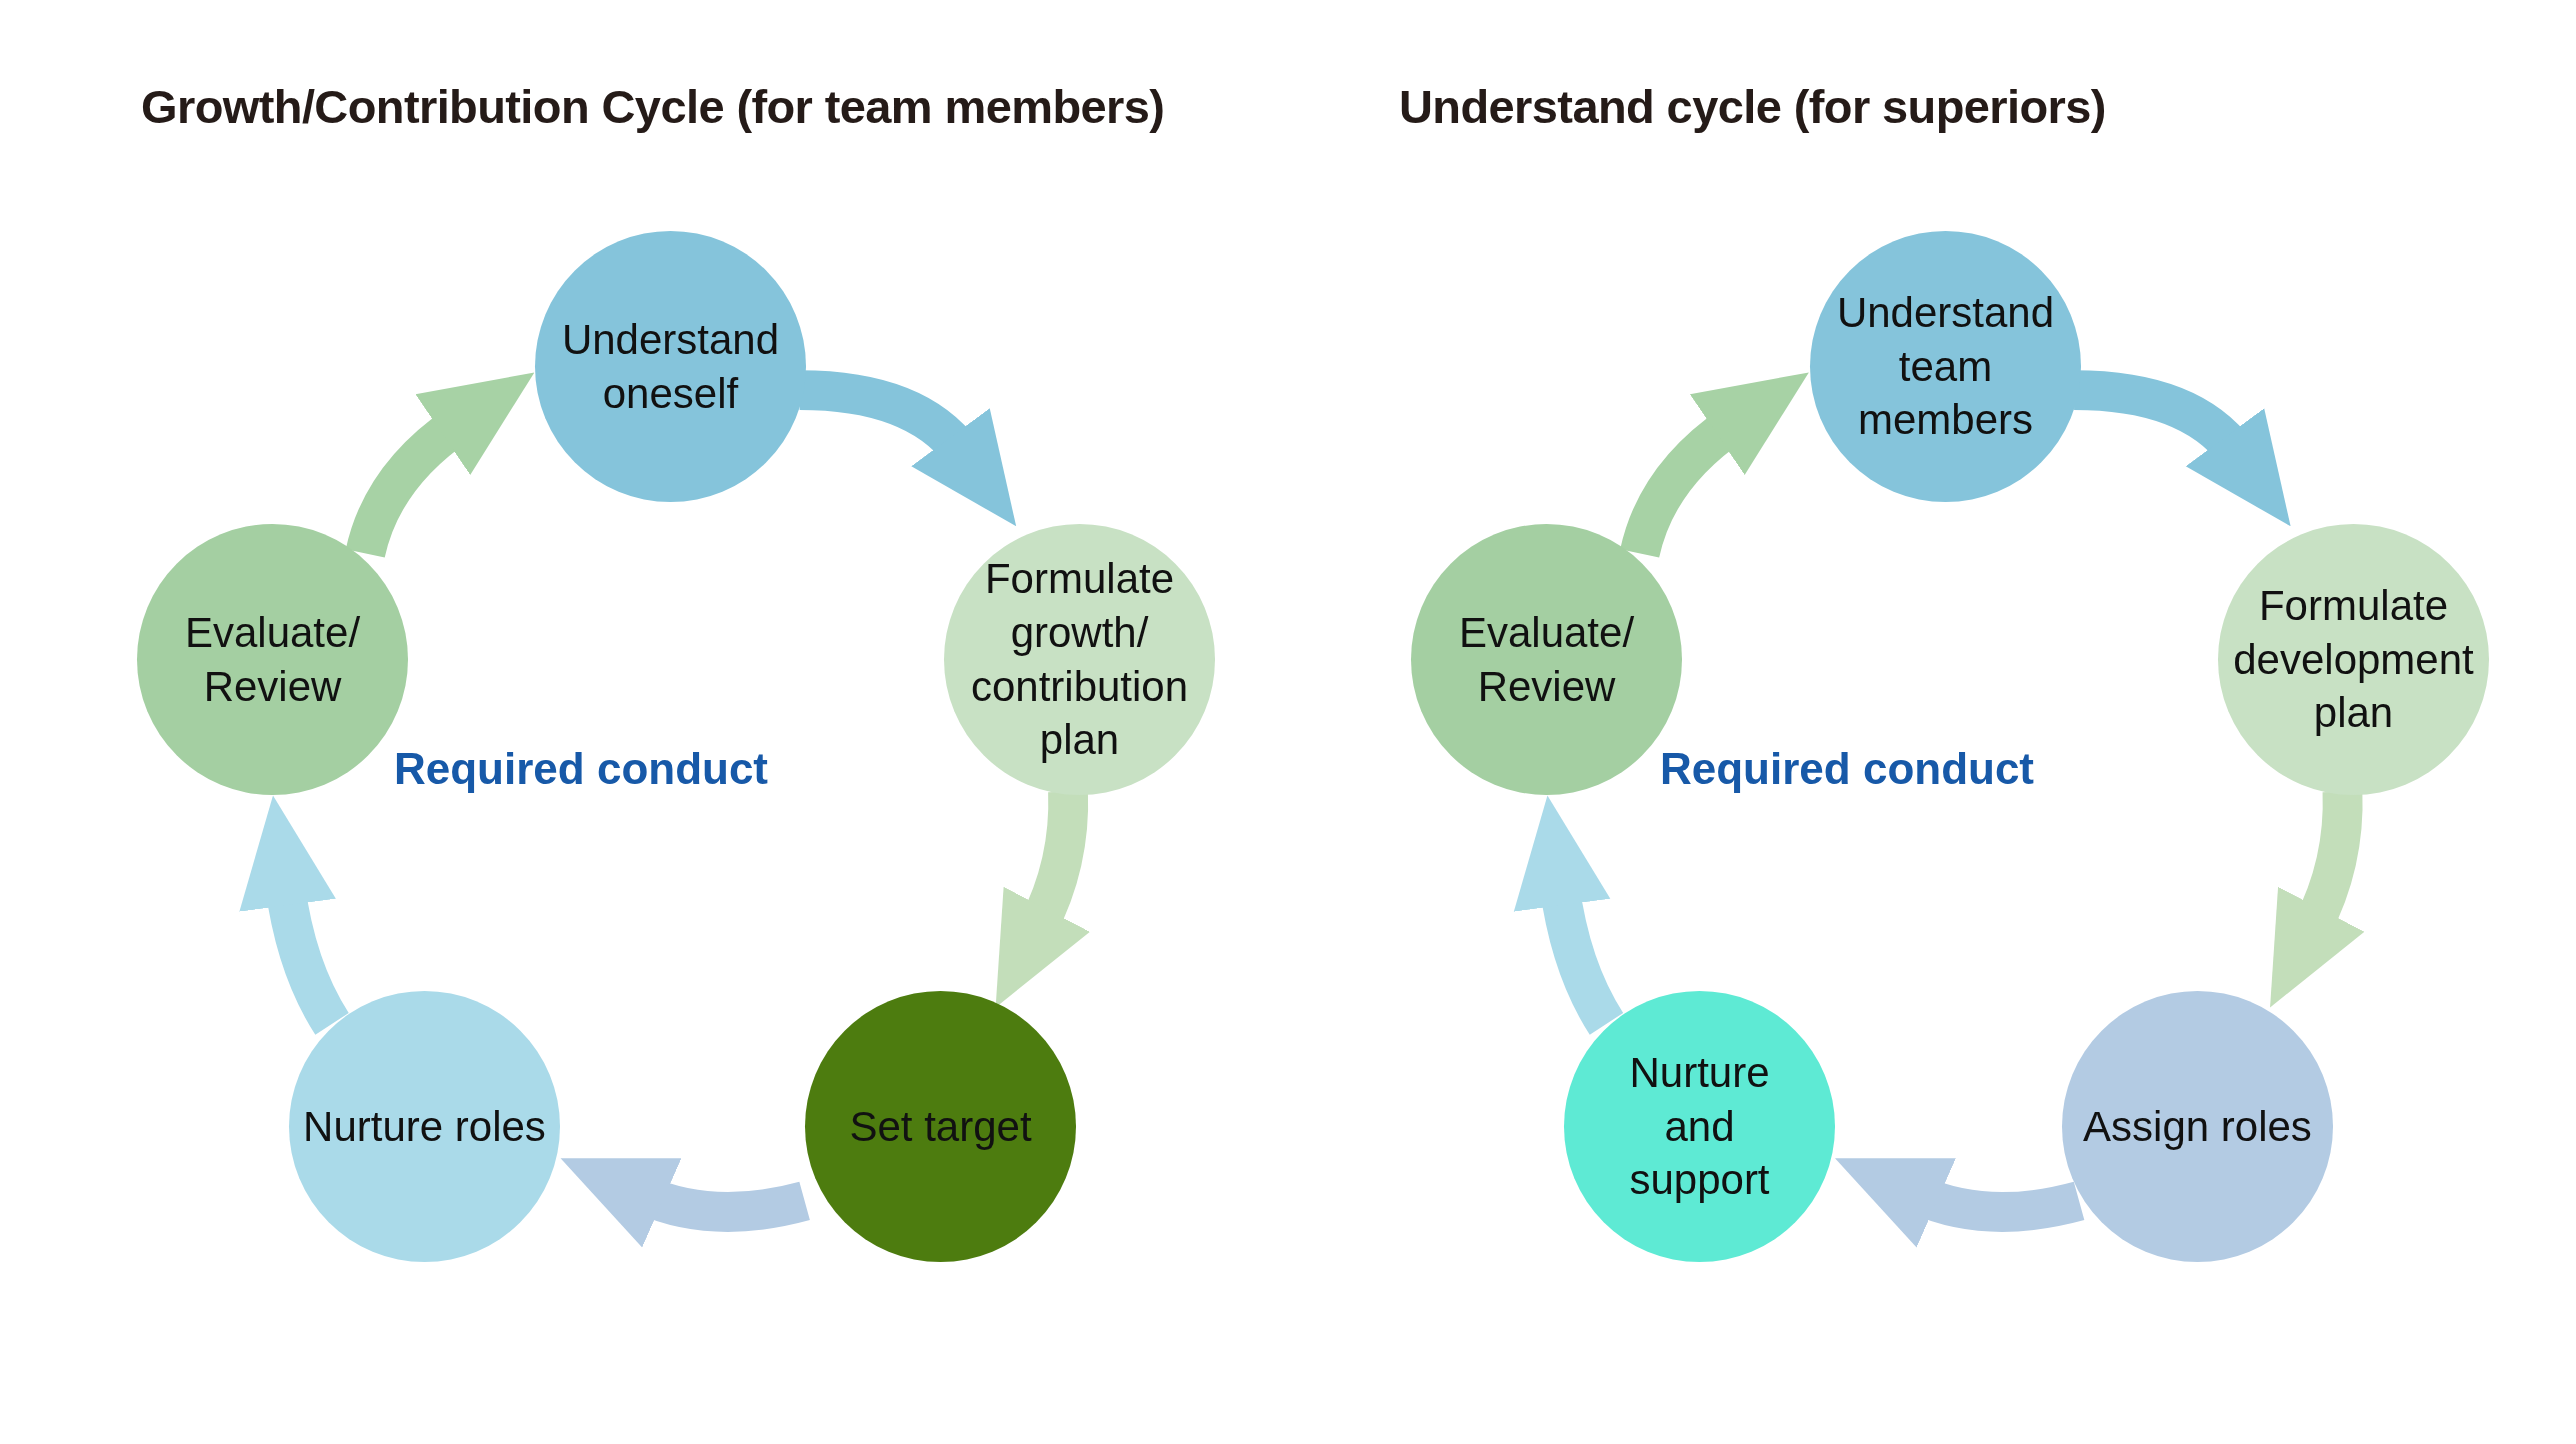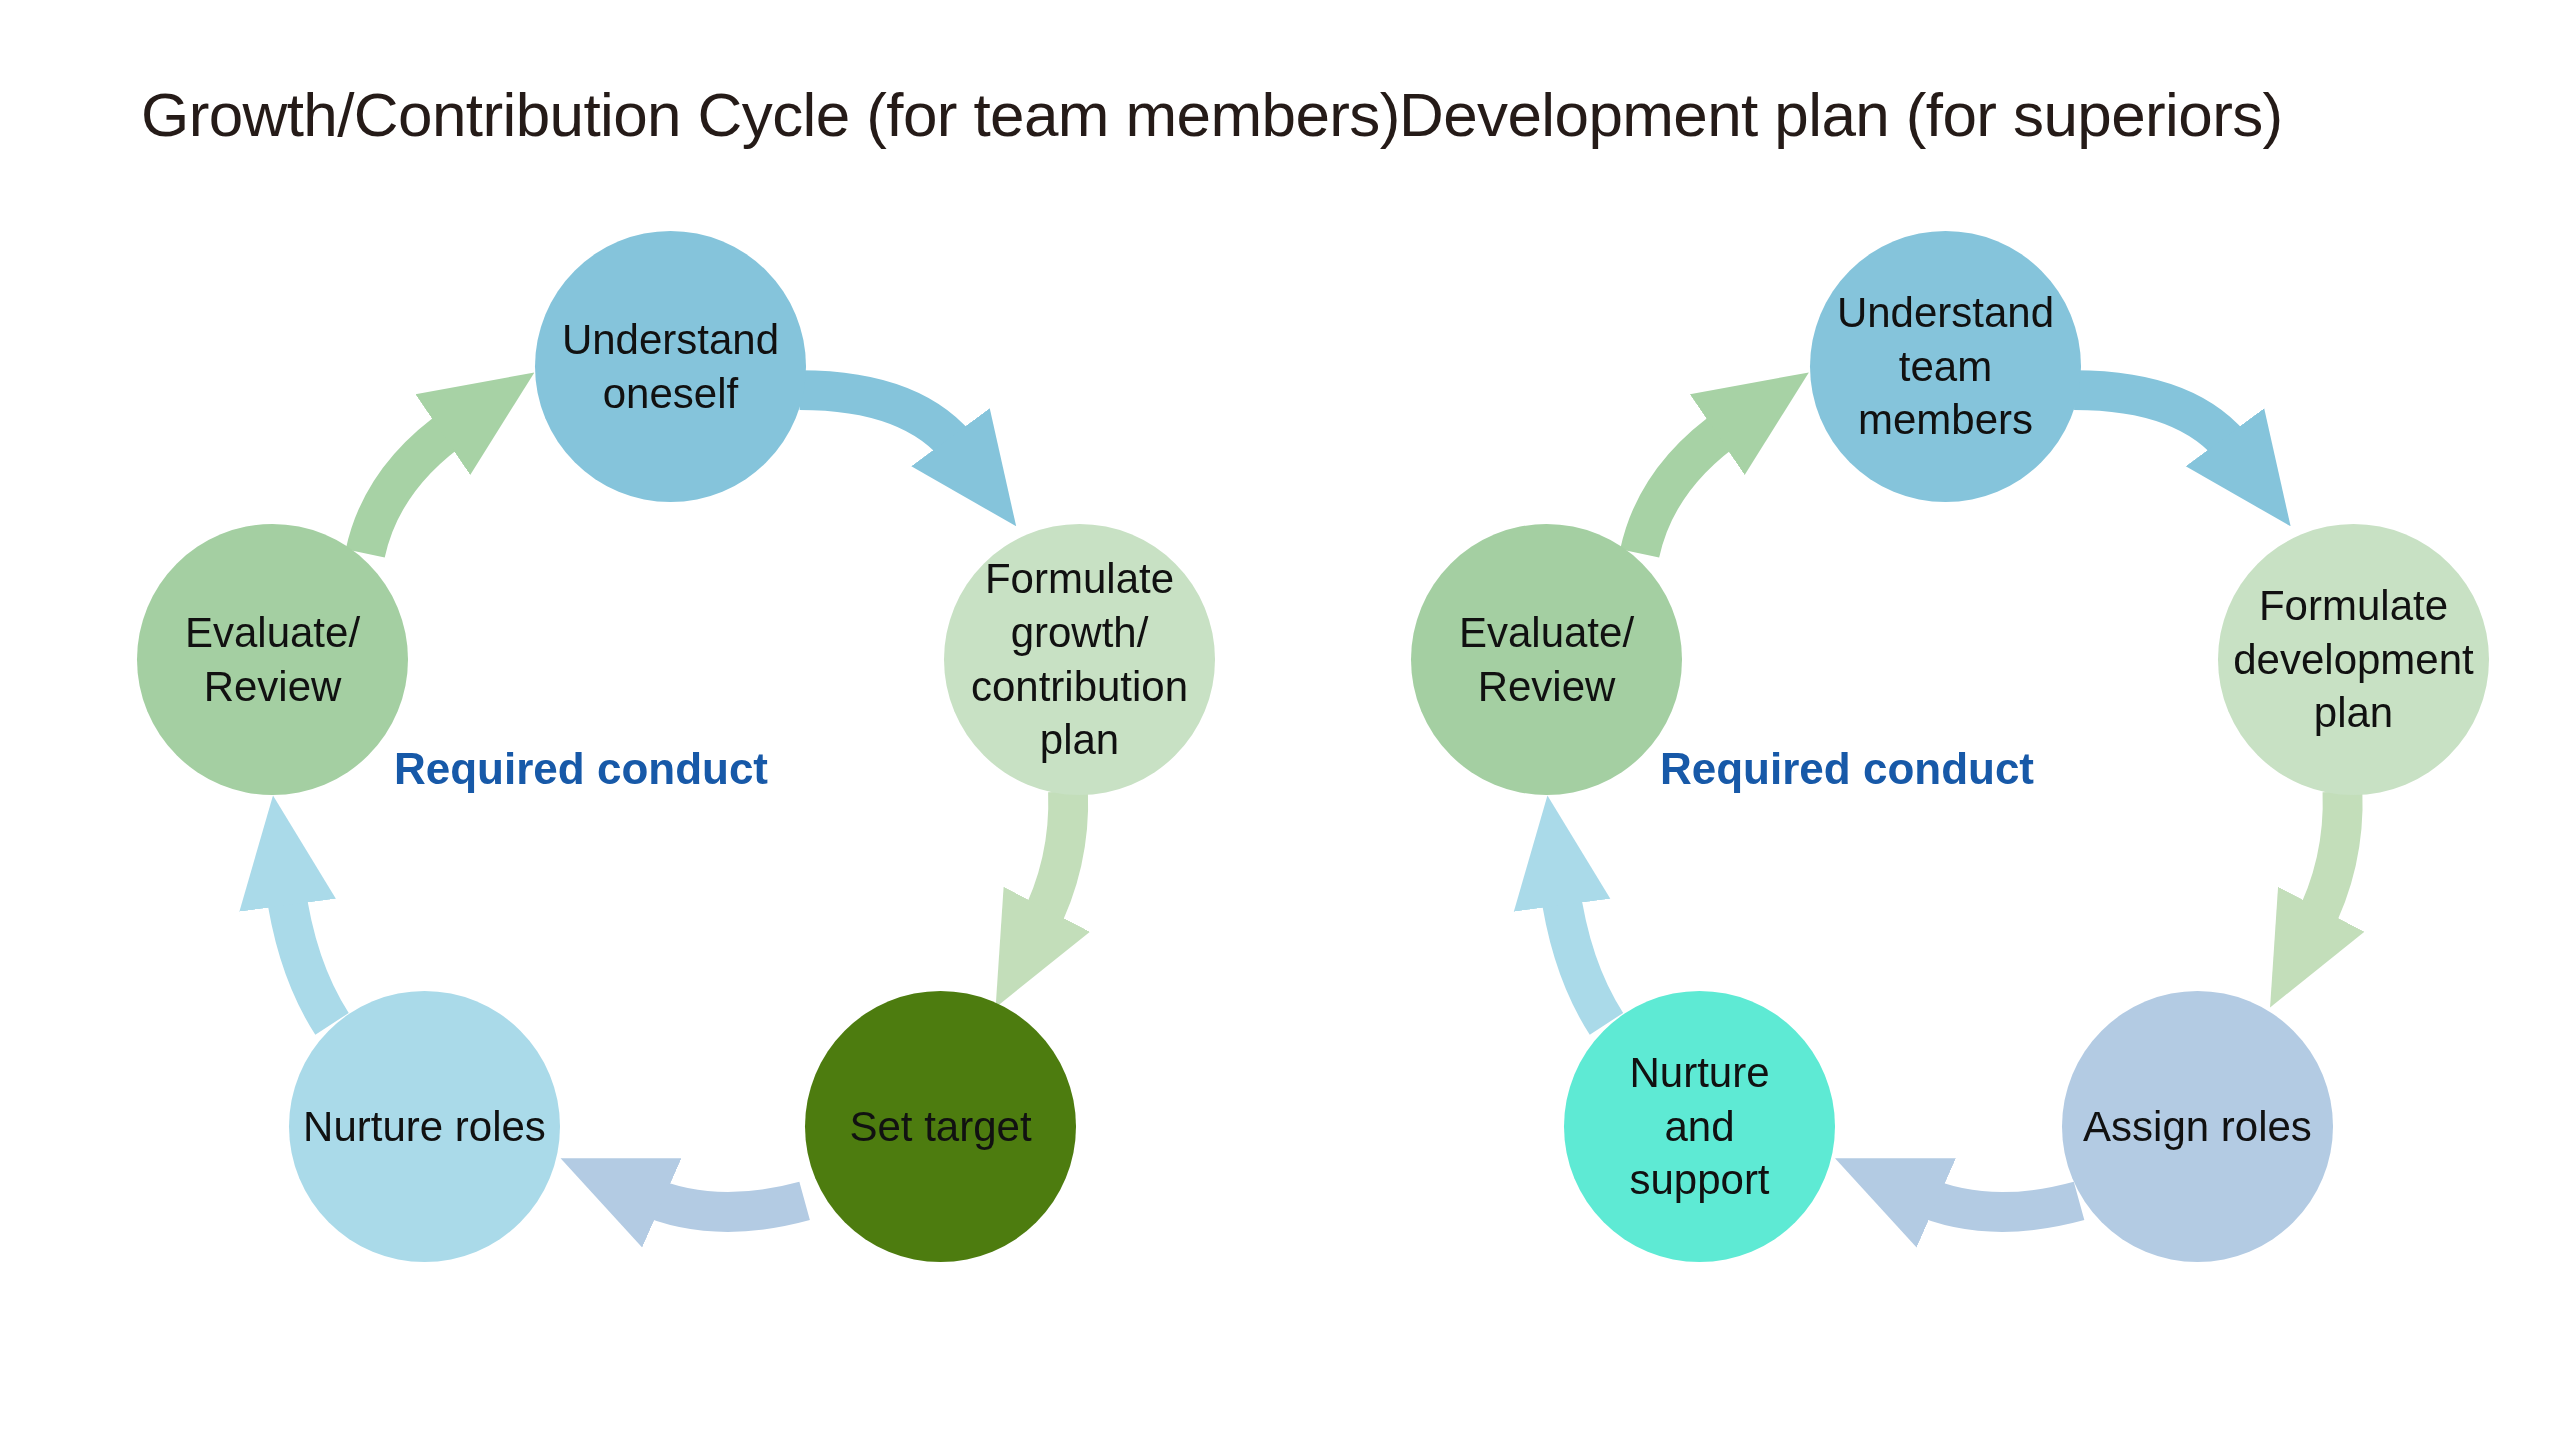--- a/index.html
+++ b/index.html
@@ -1,21 +1,21 @@
 <!DOCTYPE html>
 <html style="font-size:8.9px"><head>
 <meta charset="utf-8">
 <style>
   html,body{margin:0;padding:0;}
   body{
     width:2576px;height:1445px;position:relative;background:#ffffff;
     font-family:"Liberation Sans", sans-serif;overflow:hidden;
   }
   .title{
-    position:absolute;font-size:62px;font-weight:400;letter-spacing:-0.6px;
+    position:absolute;font-size:47px;font-weight:700;letter-spacing:-0.6px;
     white-space:nowrap;color:#251b18;
   }
   .cycle-arrows{position:absolute;left:0;top:0;z-index:0;}
   .node{
     position:absolute;width:271px;height:271px;border-radius:50%;
     display:flex;align-items:center;justify-content:center;text-align:center;
     z-index:1;
   }
   .node .label{
     font-size:42px;line-height:1.28;color:#111;white-space:pre-line;
@@ -78,21 +78,21 @@
   </div>
   <div class="node" style="left: 137px; top: 524px; background-color: rgb(164, 207, 162);">
     <div class="label">Evaluate/
 Review</div>
   </div>
 
   <div class="center-label" style="left: 394px; top: 744px; color: rgb(23, 89, 168);">Required conduct</div>
 </div>
 
 <div>
-  <div class="title" style="left: 1399px; top: 79px; color: rgb(37, 27, 24);">Development plan (for superiors)</div>
+  <div class="title" style="left: 1399px; top: 79px; color: rgb(37, 27, 24);">Understand cycle (for superiors)</div>
 
   <div class="node" style="left: 1810px; top: 231px; background-color: rgb(133, 196, 219);">
     <div class="label">Understand
 team
 members</div>
   </div>
   <div class="node" style="left: 2218px; top: 524px; background-color: rgb(200, 225, 196);">
     <div class="label">Formulate
 development
 plan</div>

